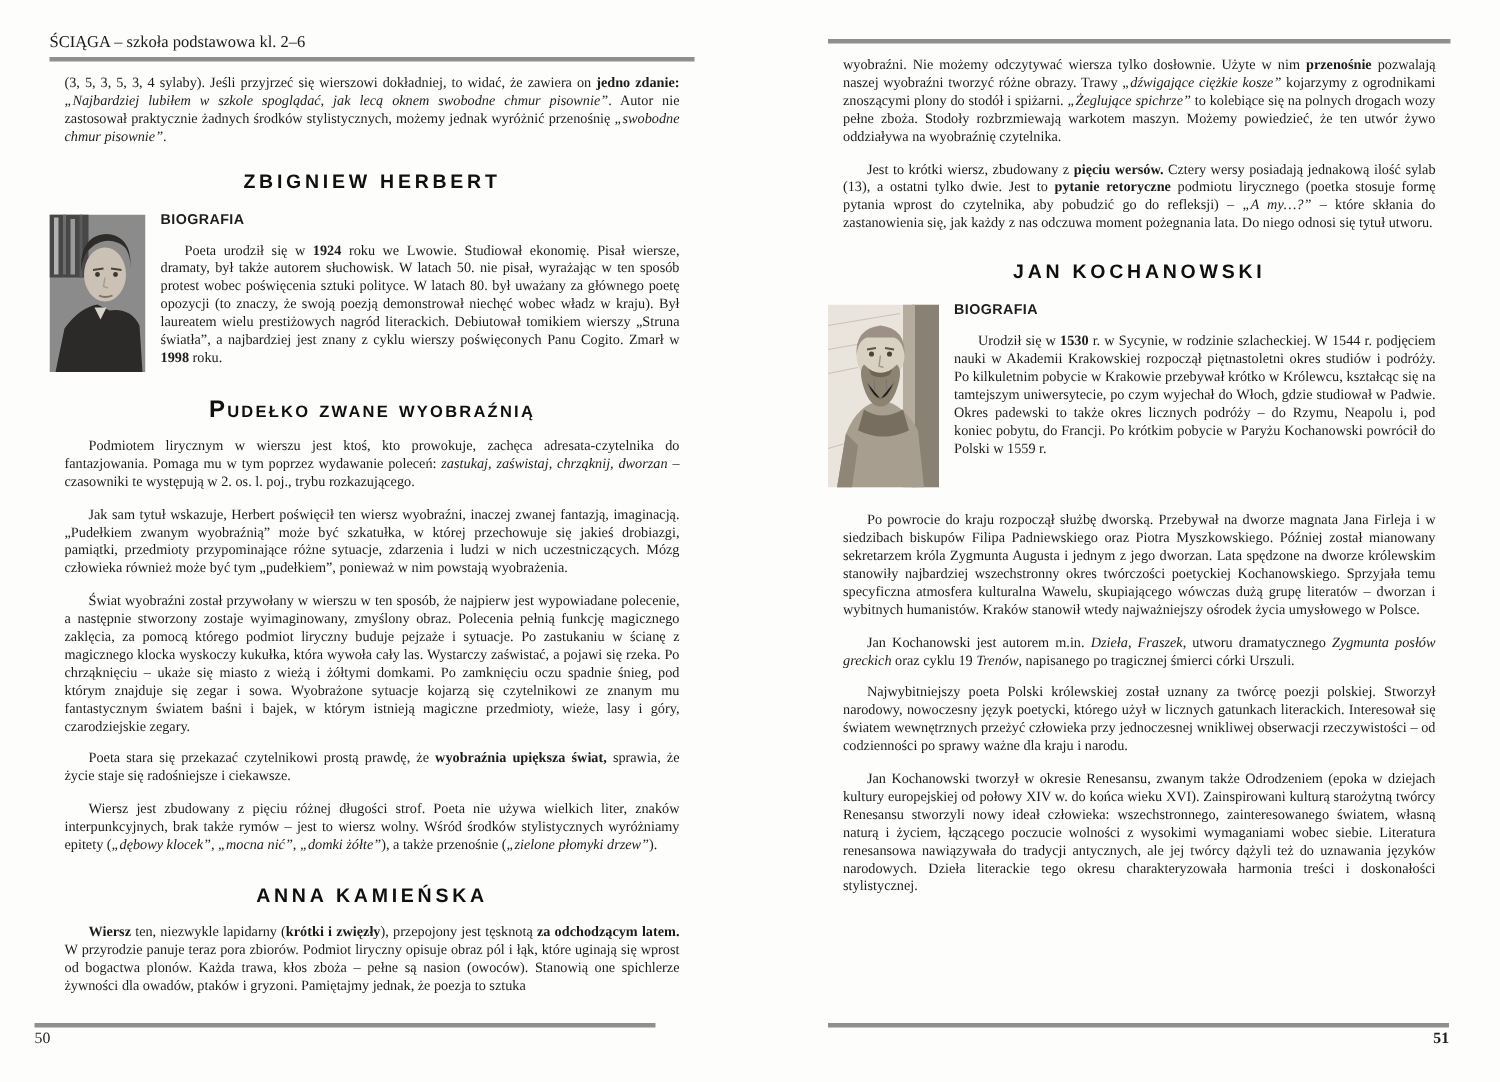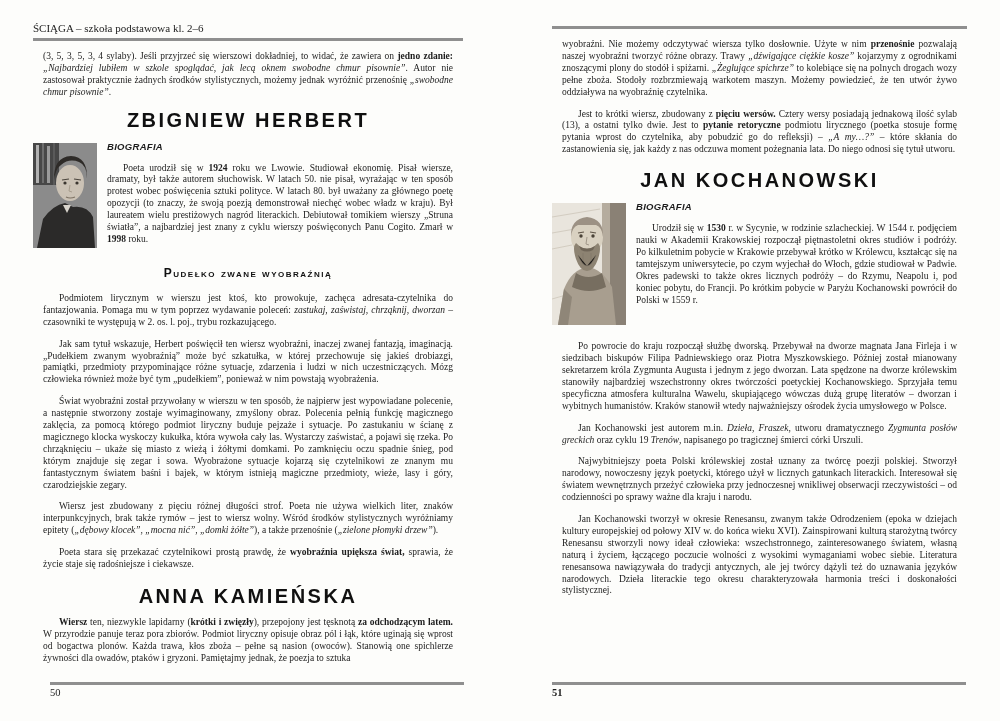--- a/index.html
+++ b/index.html
@@ -18,42 +18,42 @@
   .hdr-rule { height:3px; background:#8f8f8f; margin:4px 0 9px 0; }
 
   .bodytext p {
     margin:10px; text-align:justify;
     font-size:9.5px; line-height:11.9px; text-indent:16px;
   }
   .bodytext p.cont { text-indent:0; }
 
   .author-h {
     font-family:"Liberation Sans", sans-serif; font-weight:700;
-    font-size:20px; line-height:21px; letter-spacing:2.5px;
+    font-size:13px; line-height:21px; letter-spacing:2.5px;
     text-align:center; margin:11px 0 6px 0; color:#101010;
   }
   .section-h {
     font-family:"Liberation Sans", sans-serif; font-weight:700;
-    font-size:12px; line-height:19px; font-variant:small-caps;
+    font-size:16px; line-height:19px; font-variant:small-caps;
     letter-spacing:1.5px; text-align:center; margin:8px 0 4px 0; color:#101010;
   }
   .bio-h {
     font-family:"Liberation Sans", sans-serif; font-weight:700;
     font-size:10.5px; line-height:12px; letter-spacing:.3px;
-    margin:1px 0 2px 0; text-indent:0 !important; text-align:right;font-style:italic;
+    margin:1px 0 2px 0; text-indent:0 !important; text-align:right;
   }
   .photo { float:left; margin:2px 10px 2px 0; }
   .clear { clear:both; }
 
   .footer { position:absolute; top:682px; }
-  #footer-left  { left:50px;  width:414px; }
+  #footer-left  { left:23px;  width:414px; }
   #footer-right { left:552px; width:414px; }
   .footer-rule { height:3px; background:#8f8f8f; }
   .pagenum { font-size:10.5px; line-height:12px; margin-top:2px; }
-  #footer-right .pagenum { text-align:left;font-weight:bold; }
+  #footer-right .pagenum { text-align:right;font-weight:bold; }
 </style>
 </head>
 <body>
 
 <div class="col" id="left-col">
   <div class="hdr"><b>ŚCIĄGA</b><span> – szkoła podstawowa kl. 2–6</span></div>
   <div class="hdr-rule"></div>
 
   <div class="bodytext">
     <p class="cont">(3, 5, 3, 5, 3, 4 sylaby). Jeśli przyjrzeć się wierszowi dokładniej, to widać, że zawiera on <b>jedno zdanie:</b> <i>„Najbardziej lubiłem w szkole spoglądać, jak lecą oknem swobodne chmur pisownie”</i>. Autor nie zastosował praktycznie żadnych środków stylistycznych, możemy jednak wyróżnić przenośnię <i>„swobodne chmur pisownie”</i>.</p>
@@ -82,22 +82,22 @@
       </span>
       <p class="bio-h">BIOGRAFIA</p>
       <p>Poeta urodził się w <b>1924</b> roku we Lwowie. Studiował ekonomię. Pisał wiersze, dramaty, był także autorem słuchowisk. W latach 50. nie pisał, wyrażając w ten sposób protest wobec poświęcenia sztuki polityce. W latach 80. był uważany za głównego poetę opozycji (to znaczy, że swoją poezją demonstrował niechęć wobec władz w kraju). Był laureatem wielu prestiżowych nagród literackich. Debiutował tomikiem wierszy „Struna światła”, a najbardziej jest znany z cyklu wierszy poświęconych Panu Cogito. Zmarł w <b>1998</b> roku.</p>
       <div class="clear"></div>
     </div>
 
     <div class="section-h">Pudełko zwane wyobraźnią</div>
     <p>Podmiotem lirycznym w wierszu jest ktoś, kto prowokuje, zachęca adresata-czytelnika do fantazjowania. Pomaga mu w tym poprzez wydawanie poleceń: <i>zastukaj, zaświstaj, chrząknij, dworzan</i> – czasowniki te występują w 2. os. l. poj., trybu rozkazującego.</p>
     <p>Jak sam tytuł wskazuje, Herbert poświęcił ten wiersz wyobraźni, inaczej zwanej fantazją, imaginacją. „Pudełkiem zwanym wyobraźnią” może być szkatułka, w której przechowuje się jakieś drobiazgi, pamiątki, przedmioty przypominające różne sytuacje, zdarzenia i ludzi w nich uczestniczących. Mózg człowieka również może być tym „pudełkiem”, ponieważ w nim powstają wyobrażenia.</p>
     <p>Świat wyobraźni został przywołany w wierszu w ten sposób, że najpierw jest wypowiadane polecenie, a następnie stworzony zostaje wyimaginowany, zmyślony obraz. Polecenia pełnią funkcję magicznego zaklęcia, za pomocą którego podmiot liryczny buduje pejzaże i sytuacje. Po zastukaniu w ścianę z magicznego klocka wyskoczy kukułka, która wywoła cały las. Wystarczy zaświstać, a pojawi się rzeka. Po chrząknięciu – ukaże się miasto z wieżą i żółtymi domkami. Po zamknięciu oczu spadnie śnieg, pod którym znajduje się zegar i sowa. Wyobrażone sytuacje kojarzą się czytelnikowi ze znanym mu fantastycznym światem baśni i bajek, w którym istnieją magiczne przedmioty, wieże, lasy i góry, czarodziejskie zegary.</p>
+    <p>Poeta stara się przekazać czytelnikowi prostą prawdę, że <b>wyobraźnia upiększa świat,</b> sprawia, że życie staje się radośniejsze i ciekawsze.</p>
     <p>Wiersz jest zbudowany z pięciu różnej długości strof. Poeta nie używa wielkich liter, znaków interpunkcyjnych, brak także rymów – jest to wiersz wolny. Wśród środków stylistycznych wyróżniamy epitety (<i>„dębowy klocek”</i>, <i>„mocna nić”</i>, <i>„domki żółte”</i>), a także przenośnie (<i>„zielone płomyki drzew”</i>).</p>
-    <p>Poeta stara się przekazać czytelnikowi prostą prawdę, że <b>wyobraźnia upiększa świat,</b> sprawia, że życie staje się radośniejsze i ciekawsze.</p>
 
     <div class="author-h" style="margin-top:15px">ANNA KAMIEŃSKA</div>
     <p><b>Wiersz</b> ten, niezwykle lapidarny (<b>krótki i zwięzły</b>), przepojony jest tęsknotą <b>za odchodzącym latem.</b> W przyrodzie panuje teraz pora zbiorów. Podmiot liryczny opisuje obraz pól i łąk, które uginają się wprost od bogactwa plonów. Każda trawa, kłos zboża – pełne są nasion (owoców). Stanowią one spichlerze żywności dla owadów, ptaków i gryzoni. Pamiętajmy jednak, że poezja to sztuka</p>
   </div>
 </div>
 
 <div class="col" id="right-col">
   <div class="hdr-rule"></div>
 
   <div class="bodytext">

